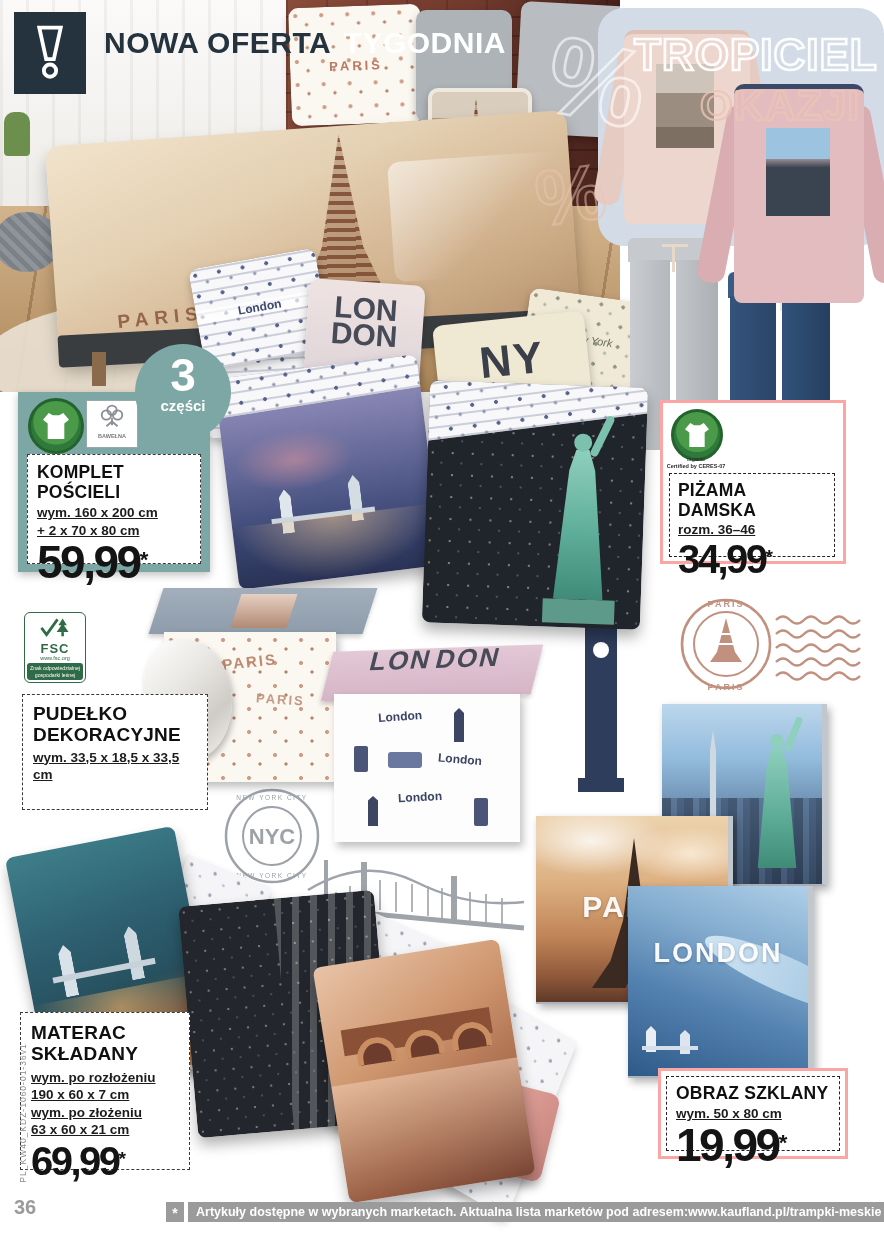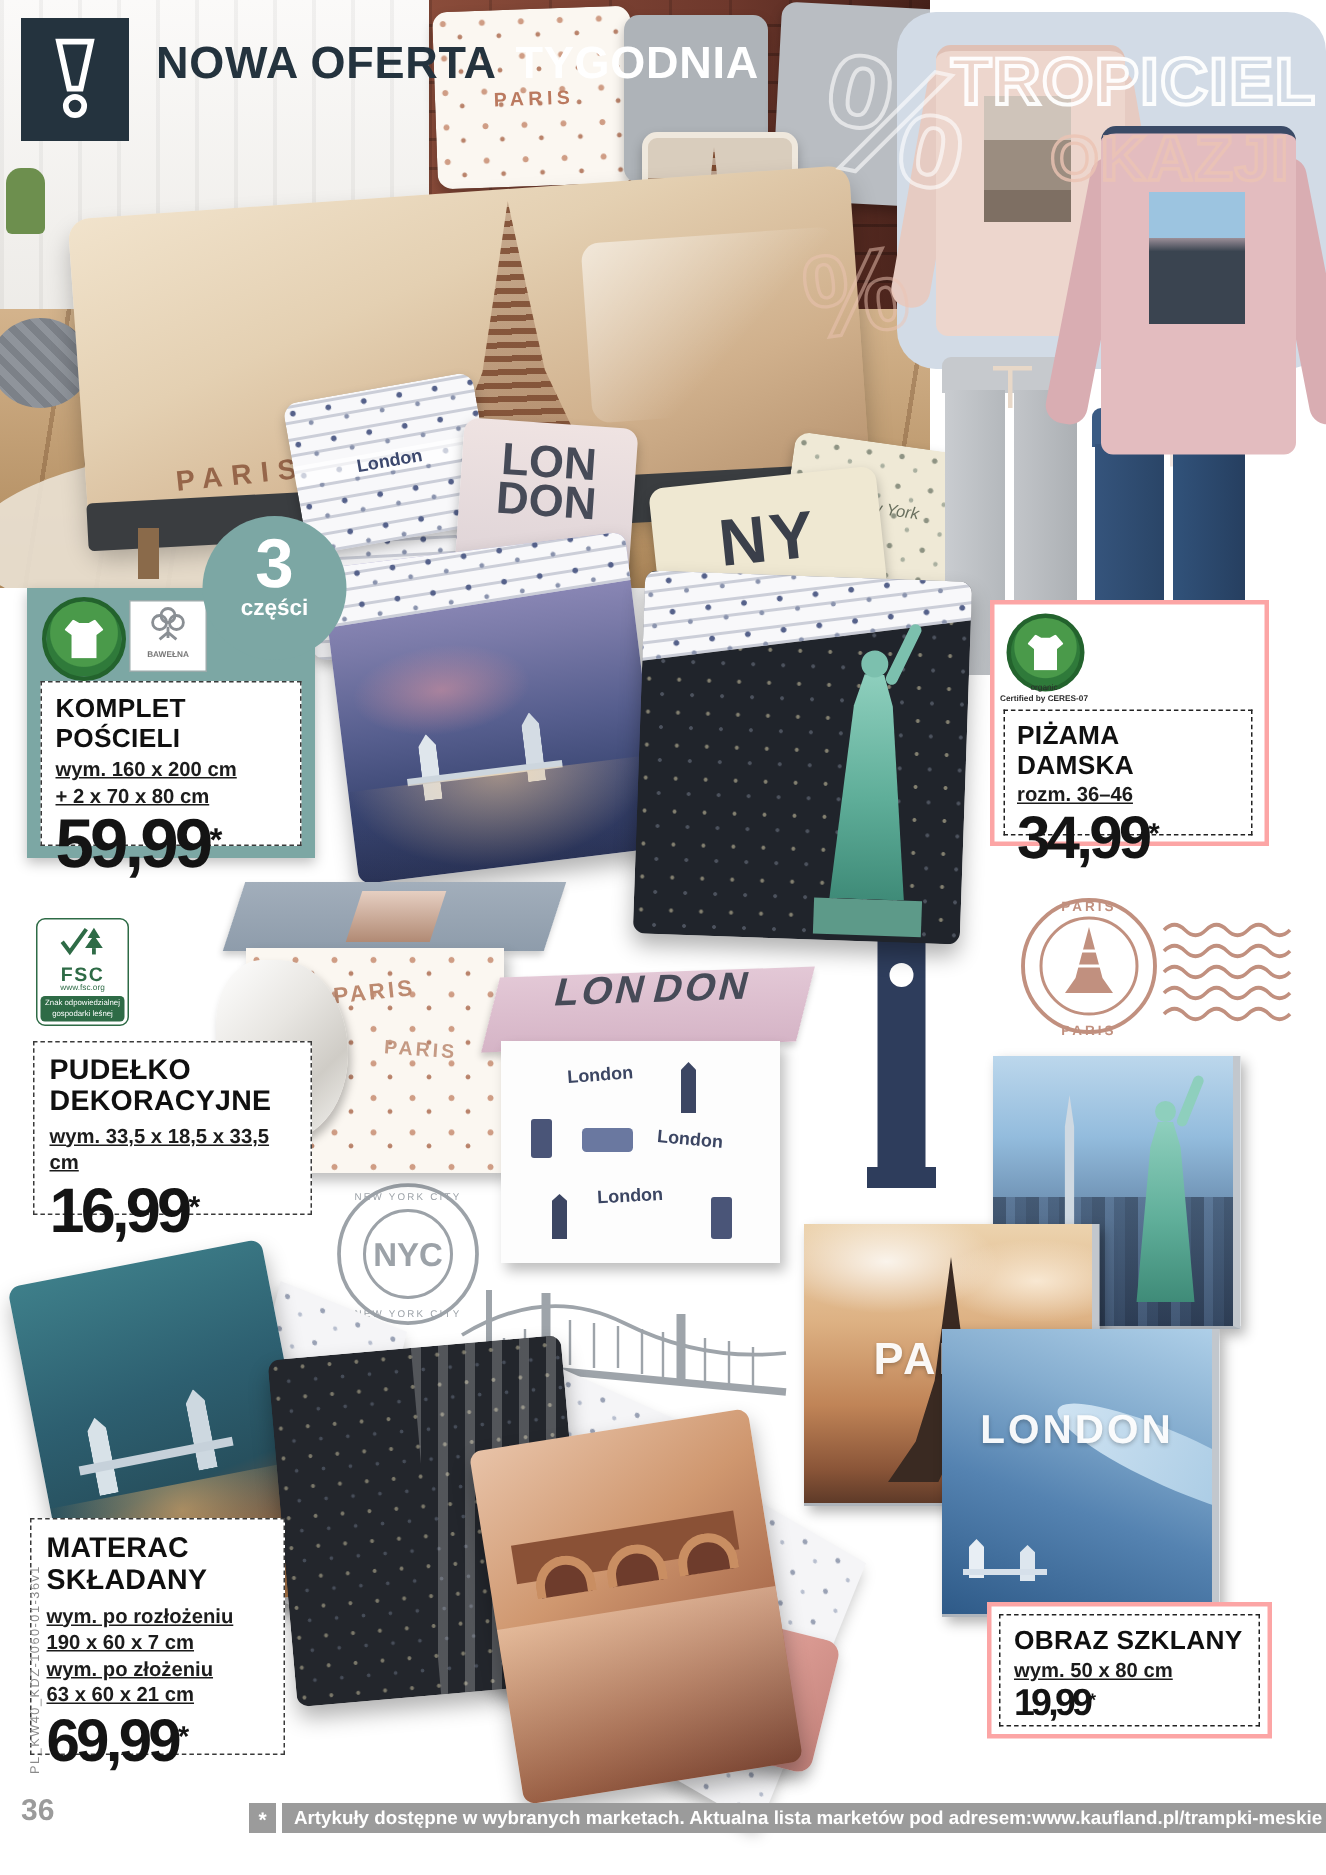--- a/index.html
+++ b/index.html
@@ -354,37 +354,36 @@
       <path d="M29 3 l5 8 h-3.5 l5.5 8 h-14 l5.5 -8 h-3.5 z" fill="#2E6B46"></path>
       <rect x="27.5" y="19" width="3" height="5" fill="#2E6B46"></rect>
     </svg>
     <div style="font-weight:900;font-size:13px;color:#2E6B46;letter-spacing:1px;line-height:1;">FSC</div>
     <div style="font-size:5.5px;color:#2E6B46;">www.fsc.org</div>
     <div class="fsctag">Znak odpowiedzialnej gospodarki leśnej</div>
   </div>
   <div class="abs dashedbox" style="left:22px;top:694px;width:186px;height:116px;z-index:5;padding:8px 8px 6px 10px;box-sizing:border-box;">
     <div class="pname" style="font-size:19px;">PUDEŁKO DEKORACYJNE</div>
     <div class="psize">wym. 33,5 x 18,5 x 33,5 cm</div>
-    <div class="price" style="font-size:42px;margin-top:3px;"><span>16,99</span><span class="st">*</span></div>
   </div>
 
   <div class="abs dashedbox" style="left:20px;top:1012px;width:170px;height:158px;z-index:5;padding:9px 8px 6px 10px;box-sizing:border-box;">
     <div class="pname" style="font-size:19px;">MATERAC SKŁADANY</div>
     <div class="psize" style="margin-top:4px;">wym. po rozłożeniu</div>
     <div class="psize" style="margin-top:0;">190 x 60 x 7 cm</div>
     <div class="psize" style="margin-top:0;">wym. po złożeniu</div>
     <div class="psize" style="margin-top:0;">63 x 60 x 21 cm</div>
     <div class="price" style="font-size:40px;margin-top:3px;"><span>69,99</span><span class="st">*</span></div>
   </div>
 
   <div class="abs solidbox" style="left:658px;top:1068px;width:190px;height:91px;z-index:5;padding:5px;box-sizing:border-box;">
     <div class="dashedbox" style="width:100%;height:100%;border-color:#222;padding:7px 9px;box-sizing:border-box;">
       <div class="pname">OBRAZ SZKLANY</div>
       <div class="psize" style="margin-top:1px;">wym. 50 x 80 cm</div>
-      <div class="price" style="font-size:25px;margin-top:2px;"><span>19,99</span><span class="st">*</span></div>
+      <div class="price" style="font-size:46px;margin-top:2px;"><span>19,99</span><span class="st">*</span></div>
     </div>
   </div>
 
   <div class="abs" style="left:166px;top:1202px;width:18px;height:20px;background:#9B9B9B;color:#fff;font-weight:900;font-size:14px;text-align:center;line-height:22px;z-index:5;">
     <span>*</span>
   </div>
   <div class="abs footerbar" style="left:188px;top:1202px;height:20px;padding:0 8px;z-index:5;white-space:nowrap;">
     <span>Artykuły dostępne w wybranych marketach. Aktualna lista marketów pod adresem: </span>
     <span style="font-weight:900;">www.kaufland.pl/trampki-meskie</span>
   </div>

